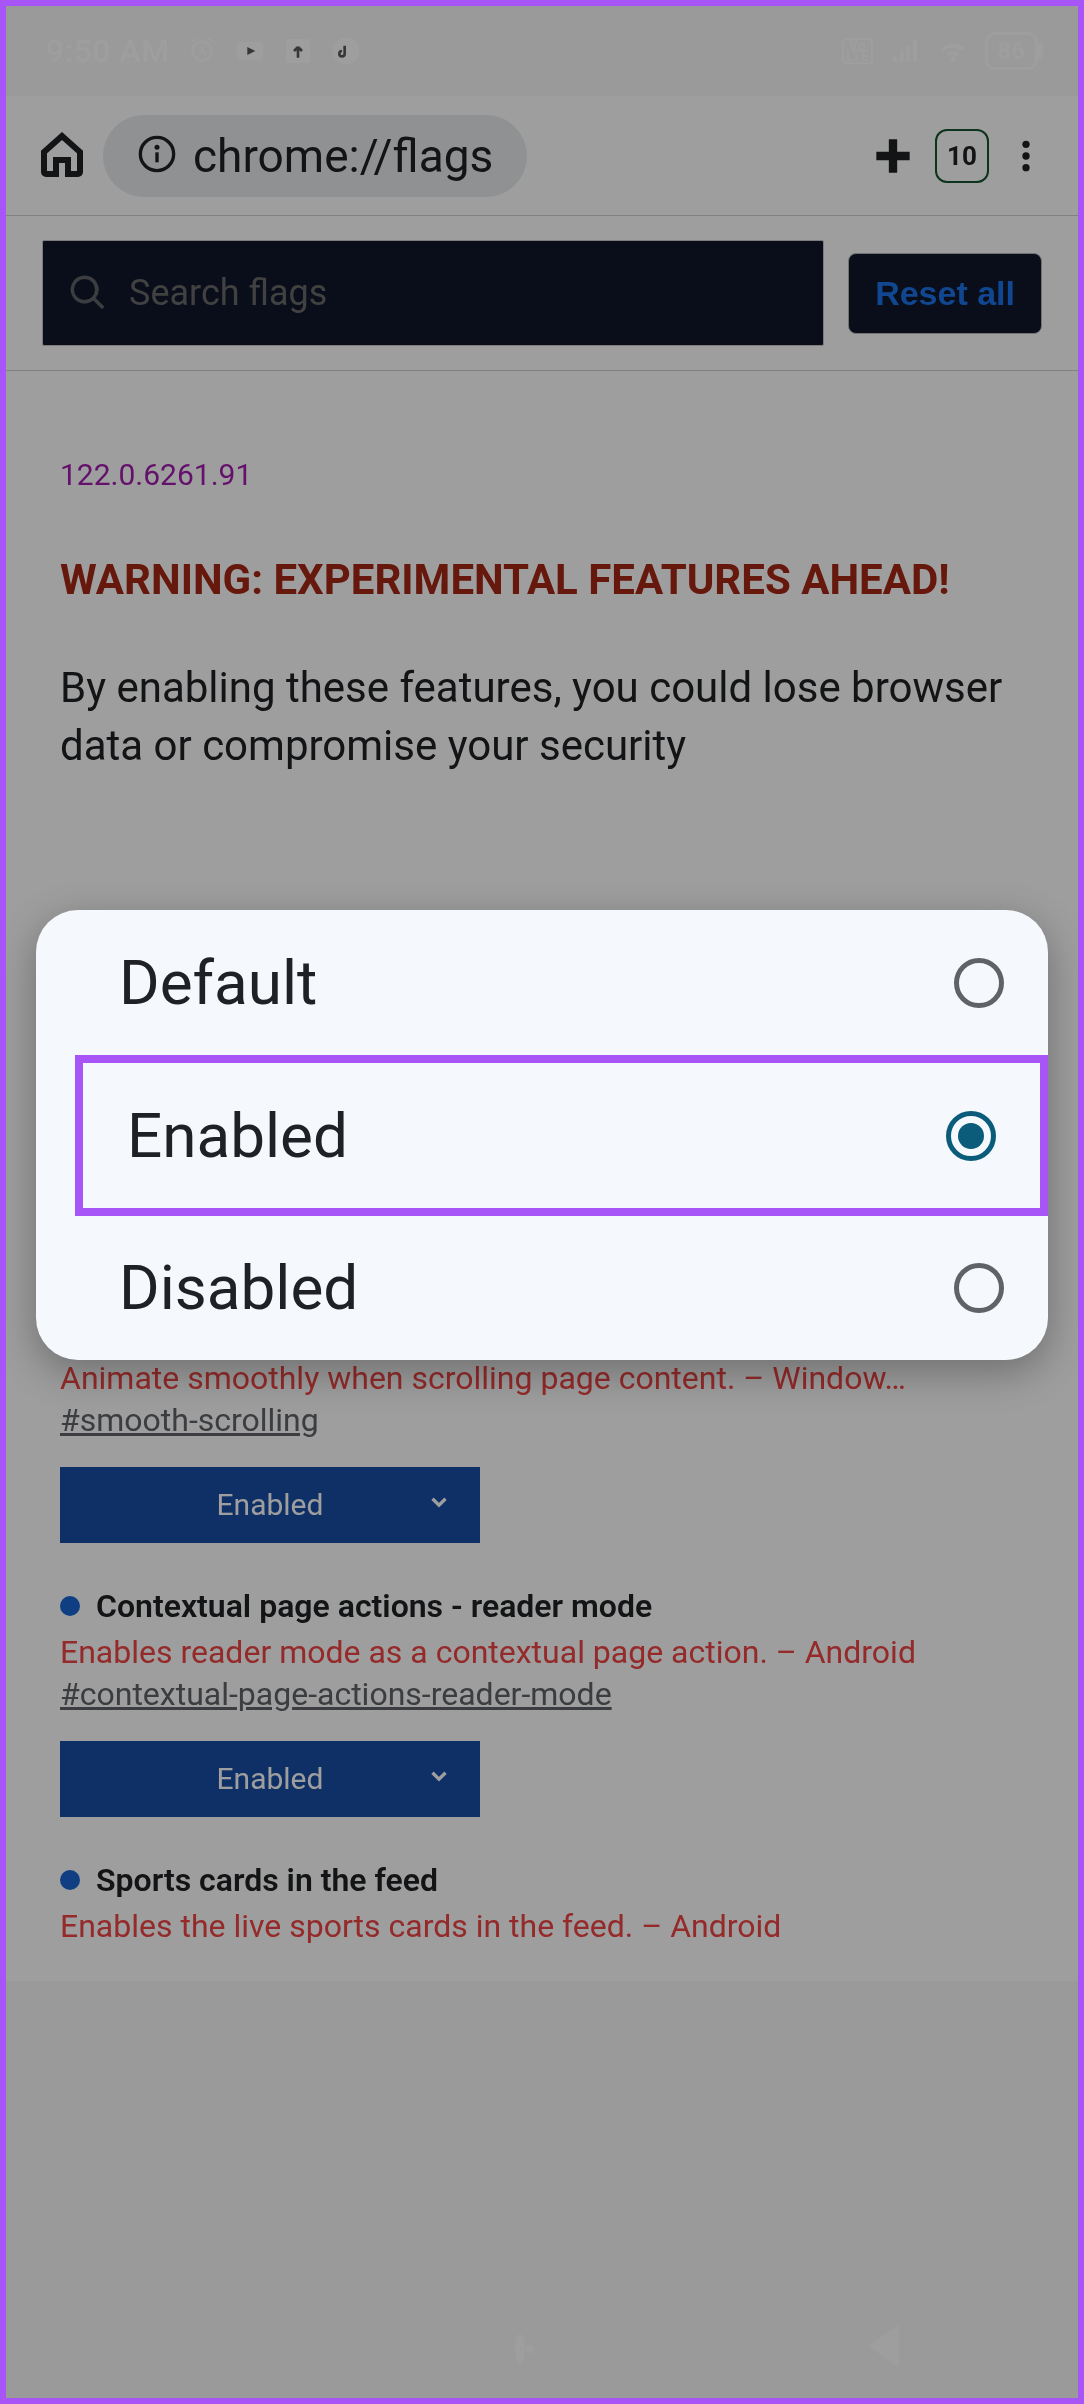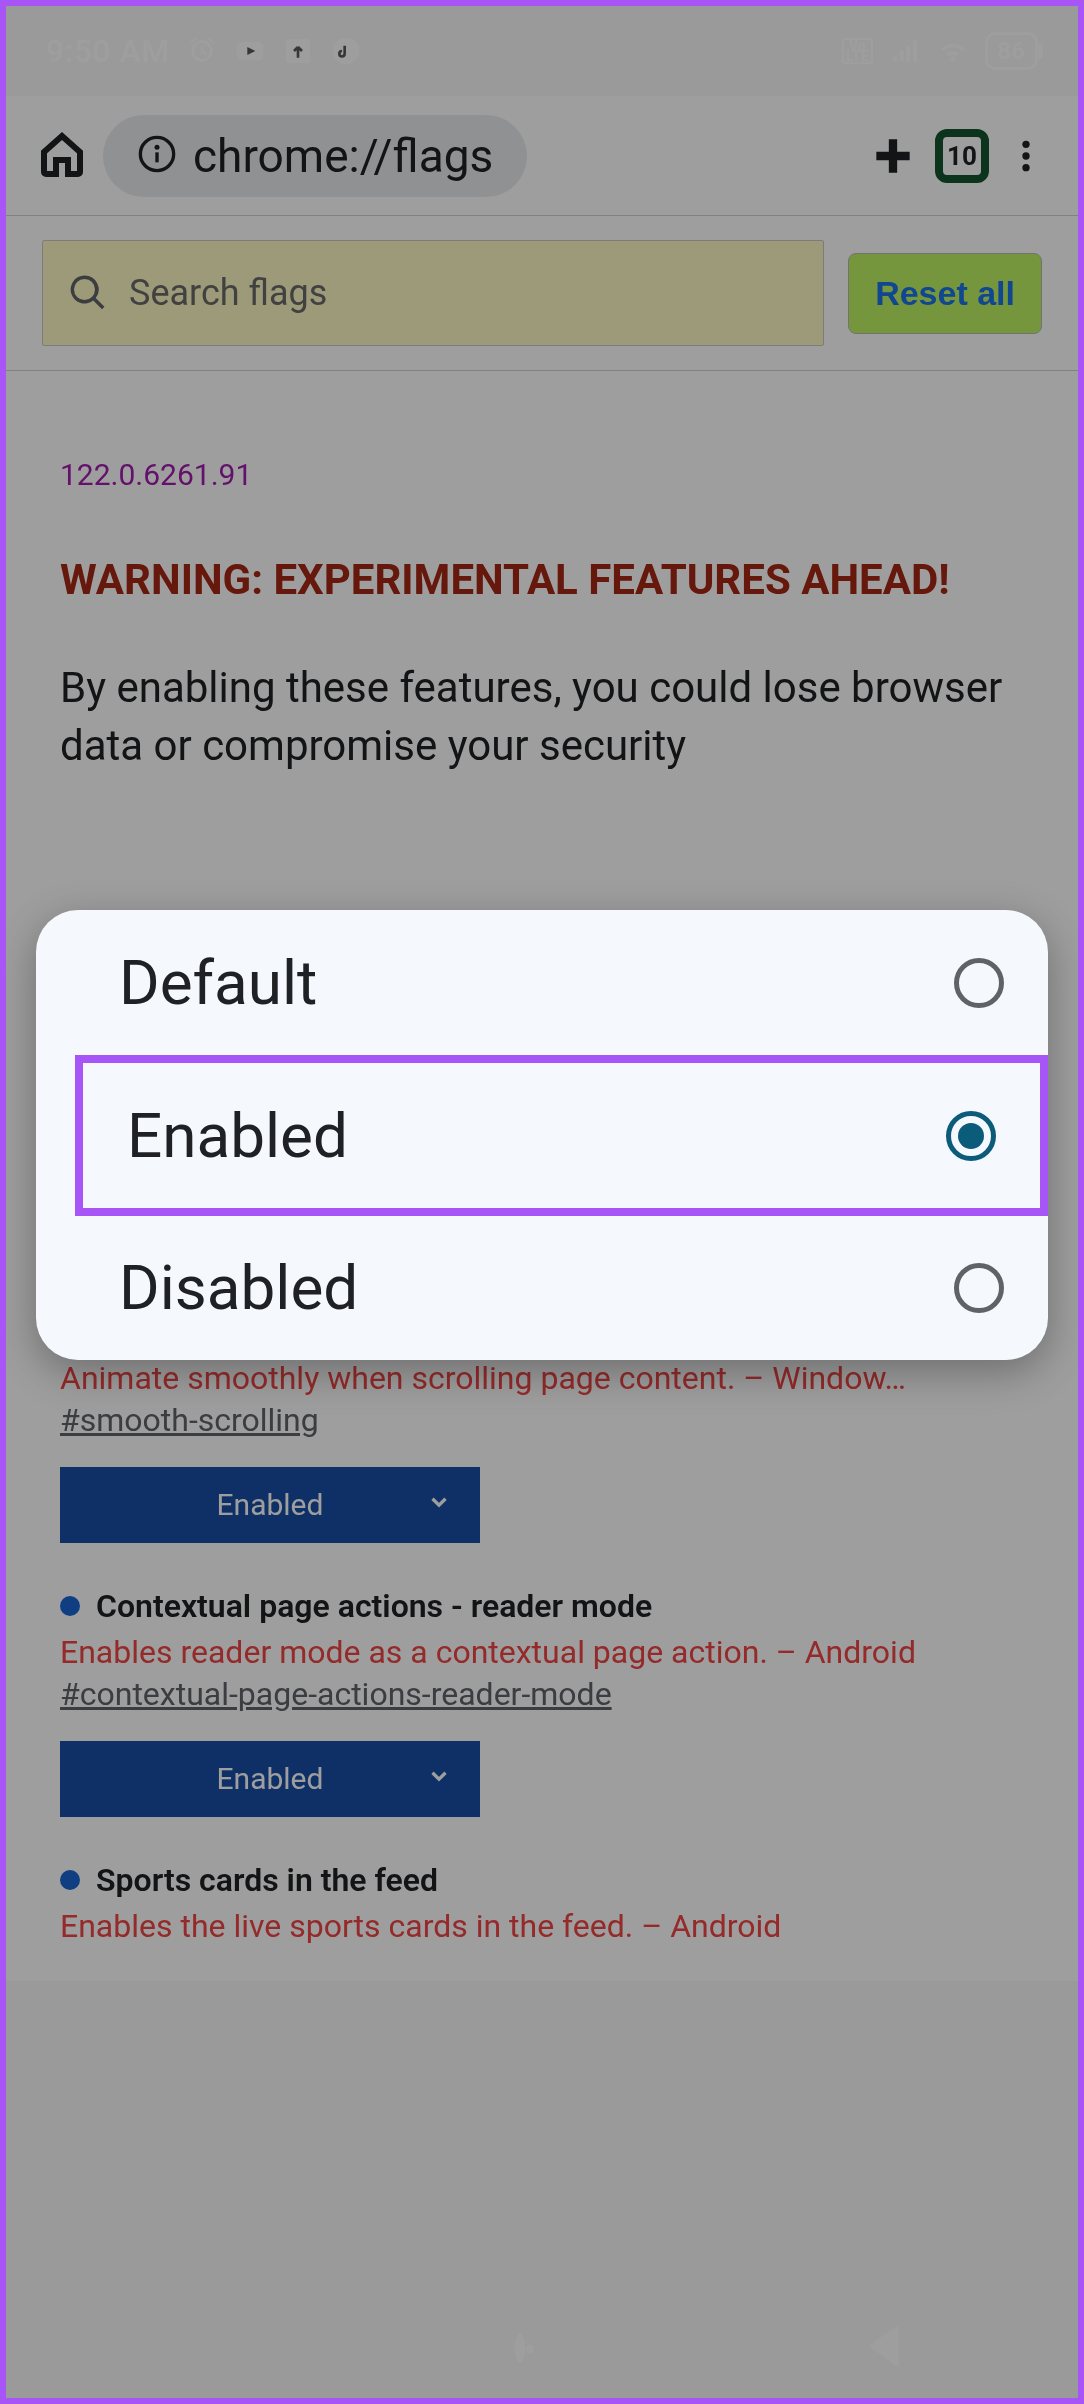--- a/index.html
+++ b/index.html
@@ -56,43 +56,43 @@
     flex: 0 0 auto;
     display: flex; align-items: center; gap: 16px;
     background: #e8eaed; border-radius: 60px;
     padding: 14px 34px;
   }
   .om-info svg { width: 40px; height: 40px; fill: #202124; }
   .om-url { font-size: 46px; color: #202124; }
   .tb-plus, .tb-tabs, .tb-menu { display: flex; align-items: center; justify-content: center; }
   .tb-plus svg { width: 50px; height: 50px; stroke: #202124; stroke-width: 4; fill: none; }
   .tb-tabs {
-    width: 54px; height: 54px; border: 8px solid #14532d; border-radius: 12px;
+    width: 54px; height: 54px; border: 2px solid #14532d; border-radius: 12px;
     font-size: 26px; font-weight: 700; color: #202124;
   }
   .tb-menu svg { width: 40px; height: 40px; fill: #202124; }
   .tb-spacer { flex: 1; }
 
   
   .search-row {
     display: flex; align-items: center; gap: 24px;
     padding: 24px 36px; background: #fff;
     border-bottom: 1px solid #d0d0d0;
   }
   .search-box {
     flex: 1; display: flex; align-items: center; gap: 20px;
-    background: #fef9c3; border: 1px solid #c9c9c9;
+    background: #0f172a; border: 1px solid #c9c9c9;
     padding: 31px 24px; border-radius: 2px;
   }
   .search-box svg { width: 42px; height: 42px; fill: #5f6368; }
   .search-ph { font-size: 36px; color: #6a6a6a; }
   .reset-button {
     border: 1px solid #b9b9b9; border-radius: 8px;
     padding: 20px 26px; font-size: 34px; font-weight: 600;
-    color: #1a73e8; background: #bef264;
+    color: #1a73e8; background: #0f172a;
   }
 
   
   .content { padding: 36px 54px; background: #fff; }
   .experiments-row { display: flex; align-items: baseline; justify-content: space-between; margin-top: 50px; }
   .experiments-title { font-size: 56px; font-weight: 400; color: #202124; }
   .version { font-size: 30px; color: #a21caf; }
   .warning { font-size: 42px; color: #a52714; margin-top: 60px; line-height: 1.35; font-weight: bold; }
   .subtext { font-size: 42px; color: #202124; margin-top: 50px; line-height: 1.38; }
 

